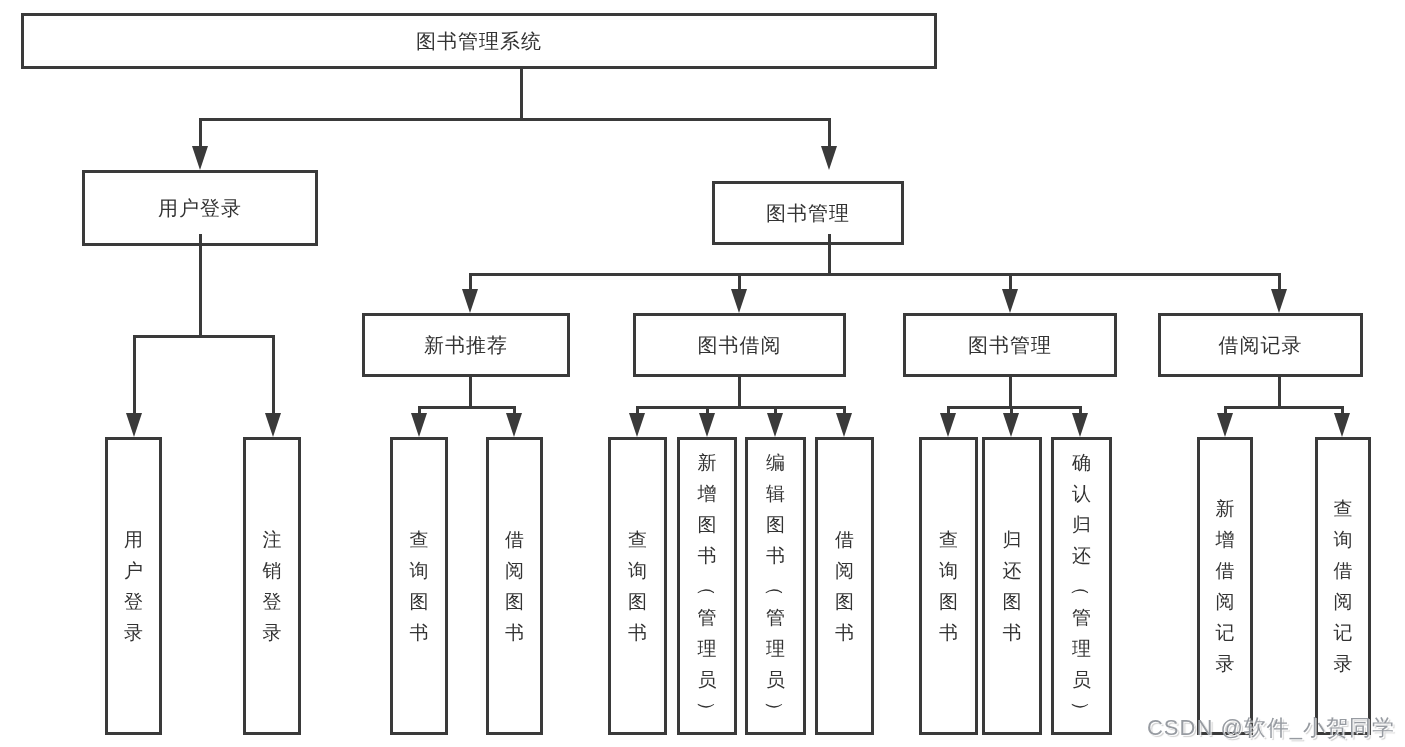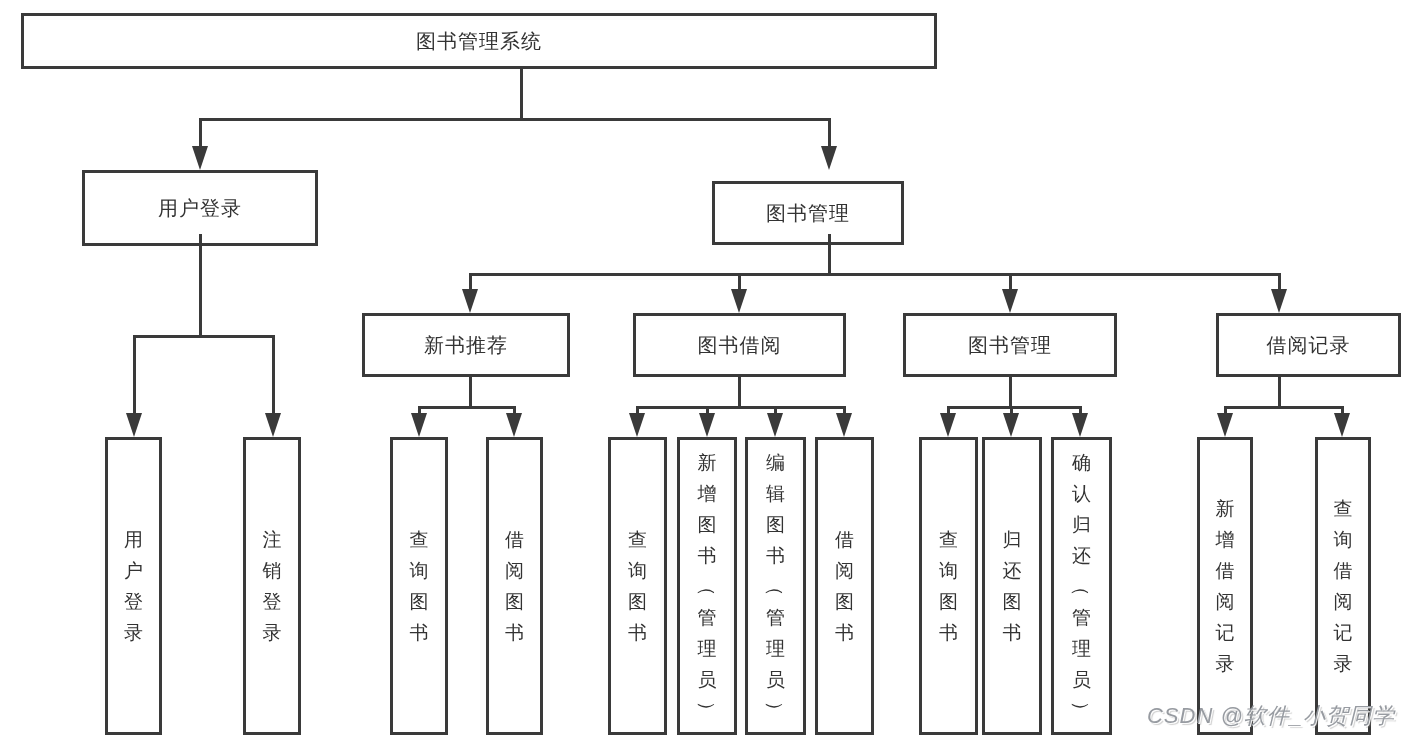--- a/index.html
+++ b/index.html
@@ -45,27 +45,26 @@
   .arrow {
     position: absolute;
     width: 0; height: 0;
     border-left: 8px solid transparent;
     border-right: 8px solid transparent;
     border-top: 24px solid #3a3a3a;
   }
   .watermark {
     position: absolute;
     right: 10px;
-    bottom: 16px;
+    bottom: 4px;
     font-size: 22px;
     color: #979ba1;
     letter-spacing: 1px;
     text-shadow: 1px 1px 0 rgba(255,255,255,0.9), 2px 2px 1px rgba(120,120,120,0.35);
     white-space: nowrap;
-    font-style: italic;
   }
 </style>
 </head>
 <body>
 
 <div id="canvas">
 
   <div class="node" style="left:21px;top:13px;width:916px;height:56px">
     <span class="hlabel">图书管理系统</span>
   </div>
@@ -79,21 +78,21 @@
 
   <div class="node" style="left:362px;top:313px;width:208px;height:64px">
     <span class="hlabel">新书推荐</span>
   </div>
   <div class="node" style="left:633px;top:313px;width:213px;height:64px">
     <span class="hlabel">图书借阅</span>
   </div>
   <div class="node" style="left:903px;top:313px;width:214px;height:64px">
     <span class="hlabel">图书管理</span>
   </div>
-  <div class="node" style="left:1216px;top:313px;width:185px;height:64px">
+  <div class="node" style="left:1158px;top:313px;width:205px;height:64px">
     <span class="hlabel">借阅记录</span>
   </div>
 
   <div class="node" style="left:105px;top:437px;width:57px;height:298px">
     <span class="vlabel">
         <span class="vchar">用</span>
         <span class="vchar">户</span>
         <span class="vchar">登</span>
         <span class="vchar">录</span>
       </span>

